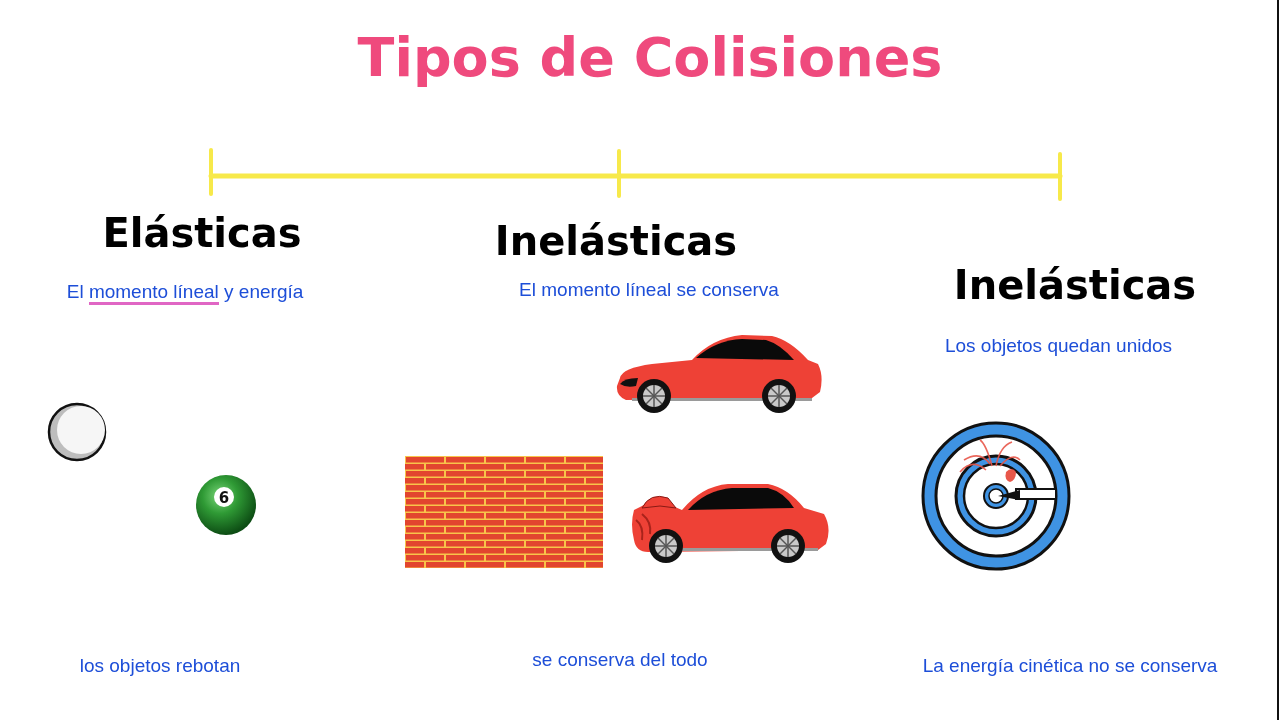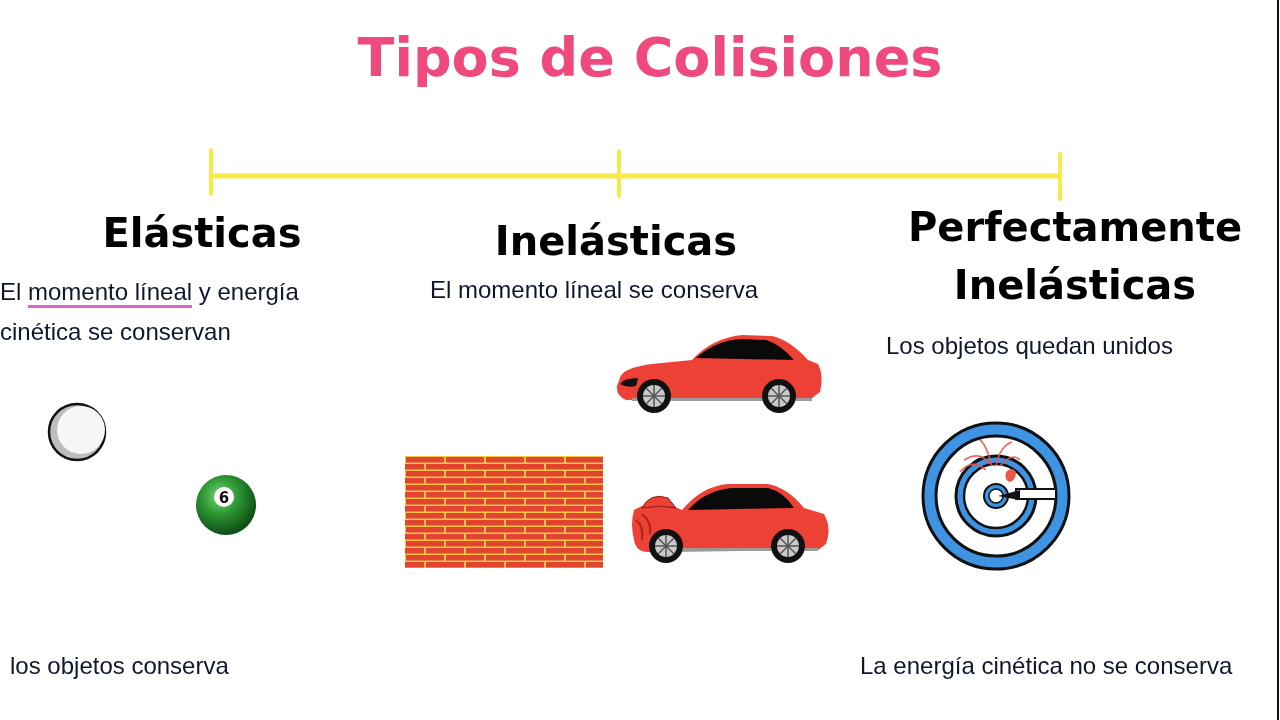--- a/index.html
+++ b/index.html
@@ -13,66 +13,65 @@
     left: 0; width: 1300px; top: 26px; text-align: center;
     font-family: "DejaVu Sans", sans-serif; font-weight: bold;
     font-size: 54px; letter-spacing: 0px; color: #ef4a7d;
   }
   .timeline { left: 0; top: 0; width: 1280px; height: 720px; pointer-events: none; }
   .heading {
     font-family: "DejaVu Sans", sans-serif; font-weight: bold;
     color: #000000; text-align: center; font-size: 40px; line-height: 58px;
   }
   .desc {
-    font-family: "Liberation Sans", sans-serif; color: #0f172a;
-    font-size: 24px; line-height: 40px; text-align: left; white-space: nowrap;
+    font-family: "Liberation Sans", sans-serif; color: #1d4ed8;
+    font-size: 19px; line-height: 40px; text-align: center; white-space: nowrap;
   }
   .underline { border-bottom: 3px solid #e066c4; padding-bottom: 0px; }
   .right-edge { left: 1277px; top: 0; width: 2px; height: 720px; background: #111; }
   svg { display: block; }
 </style>
 </head>
 <body>
 
 <div class="abs title">Tipos de Colisiones</div>
 
 <svg class="abs timeline" viewBox="0 0 1280 720" width="1280" height="720">
   <line x1="211" y1="176" x2="1060" y2="176" stroke="#f7e94a" stroke-width="5" stroke-linecap="round"></line>
   <line x1="211" y1="150" x2="211" y2="194" stroke="#f7e94a" stroke-width="4" stroke-linecap="round"></line>
   <line x1="619" y1="151" x2="619" y2="196" stroke="#f7e94a" stroke-width="4" stroke-linecap="round"></line>
   <line x1="1060" y1="154" x2="1060" y2="199" stroke="#f7e94a" stroke-width="4" stroke-linecap="round"></line>
 </svg>
 
 <div class="abs heading" style="left:52px; width:300px; top:204px;">Elásticas</div>
 <div class="abs desc" style="left:0px; width:370px; top:272px;">
   <span>El </span><span class="underline">momento líneal</span><span> y energía</span><br>
-  <span>cinética se conservan</span>
 </div>
 
 <svg class="abs" style="left:46px; top:401px;" width="62" height="62" viewBox="0 0 62 62">
   <circle cx="31" cy="31" r="28" fill="#bdbdbd" stroke="#111" stroke-width="2.5"></circle>
   <circle cx="35" cy="29" r="24" fill="#f6f6f6"></circle>
 </svg>
 <svg class="abs" style="left:193px; top:473px;" width="66" height="64" viewBox="0 0 66 64">
   <defs>
     <radialGradient id="gball" cx="40%" cy="35%" r="65%">
       <stop offset="0%" stop-color="#7ad67a"></stop>
       <stop offset="45%" stop-color="#2f9a35"></stop>
       <stop offset="100%" stop-color="#0d4d14"></stop>
     </radialGradient>
   </defs>
   <circle cx="33" cy="32" r="30" fill="url(#gball)"></circle>
   <circle cx="31" cy="24" r="10" fill="#ffffff"></circle>
   <text x="31" y="30" text-anchor="middle" font-family="DejaVu Sans, sans-serif" font-size="15" font-weight="bold" fill="#111">6</text>
 </svg>
 
-<div class="abs desc" style="left:10px; width:300px; top:646px;">los objetos conserva</div>
+<div class="abs desc" style="left:10px; width:300px; top:646px;">los objetos rebotan</div>
 
 <div class="abs heading" style="left:466px; width:300px; top:212px;">Inelásticas</div>
-<div class="abs desc" style="left:430px; width:410px; top:270px;">El momento líneal se conserva</div>
+<div class="abs desc" style="left:444px; width:410px; top:270px;">El momento líneal se conserva</div>
 
 <svg class="abs" style="left:612px; top:330px;" width="214" height="86" viewBox="0 0 214 86">
   <path d="M8 48 Q10 38 40 34 L80 30 Q100 8 130 5 L160 6 Q178 10 196 30 L206 34 Q212 46 208 62 L200 68 L14 70 Q4 66 5 56 Z" fill="#ee4136"></path>
   <path d="M84 28 Q104 10 130 9 L154 10 Q168 14 182 30 Z" fill="#0a0a0a"></path>
   <path d="M8 54 Q12 48 26 48 L24 56 Q14 58 8 54 Z" fill="#111"></path>
   <rect x="20" y="68" width="180" height="3" fill="#9a9a9a"></rect>
   <g>
     <circle cx="42" cy="66" r="17" fill="#111"></circle>
     <circle cx="42" cy="66" r="11" fill="#c9c9c9"></circle>
     <g stroke="#555" stroke-width="1.5">
@@ -125,24 +124,25 @@
   <g stroke="#555" stroke-width="1.5">
       <line x1="149" y1="66" x2="171" y2="66"></line>
       <line x1="160" y1="55" x2="160" y2="77"></line>
       <line x1="152" y1="58" x2="168" y2="74"></line>
       <line x1="168" y1="58" x2="152" y2="74"></line>
     </g>
 </svg>
 
 <div class="abs desc" style="left:470px; width:300px; top:600px;">
   <br>
+  <span>se conserva del todo</span>
 </div>
 
 <div class="abs heading" style="left:900px; width:350px; top:198px;">
-  <span>Perfectamente</span><br>
+  <br>
   <span>Inelásticas</span>
 </div>
 <div class="abs desc" style="left:886px; width:345px; top:326px;">Los objetos quedan unidos</div>
 
 <svg class="abs" style="left:920px; top:420px;" width="152" height="152" viewBox="0 0 152 152">
   <circle cx="76" cy="76" r="73" fill="#3f93e3" stroke="#111" stroke-width="3"></circle>
   <circle cx="76" cy="76" r="60" fill="#ffffff" stroke="#111" stroke-width="3"></circle>
   <circle cx="76" cy="76" r="40" fill="#3f93e3" stroke="#111" stroke-width="3"></circle>
   <circle cx="76" cy="76" r="32" fill="#ffffff" stroke="#111" stroke-width="2.5"></circle>
   <circle cx="76" cy="76" r="12" fill="#3f93e3" stroke="#111" stroke-width="2"></circle>

